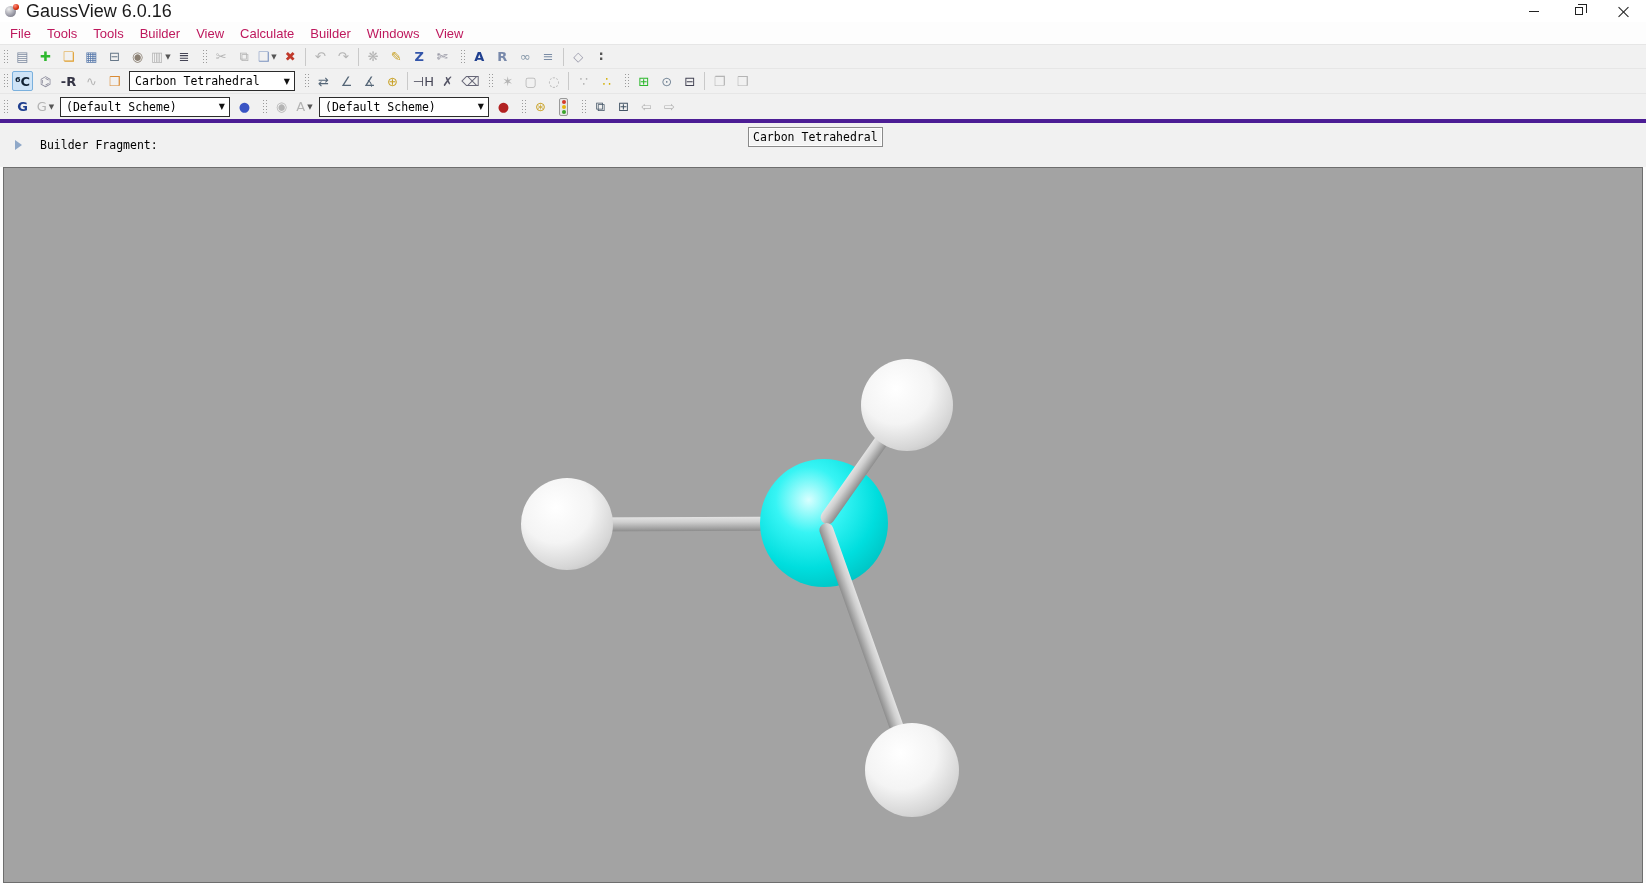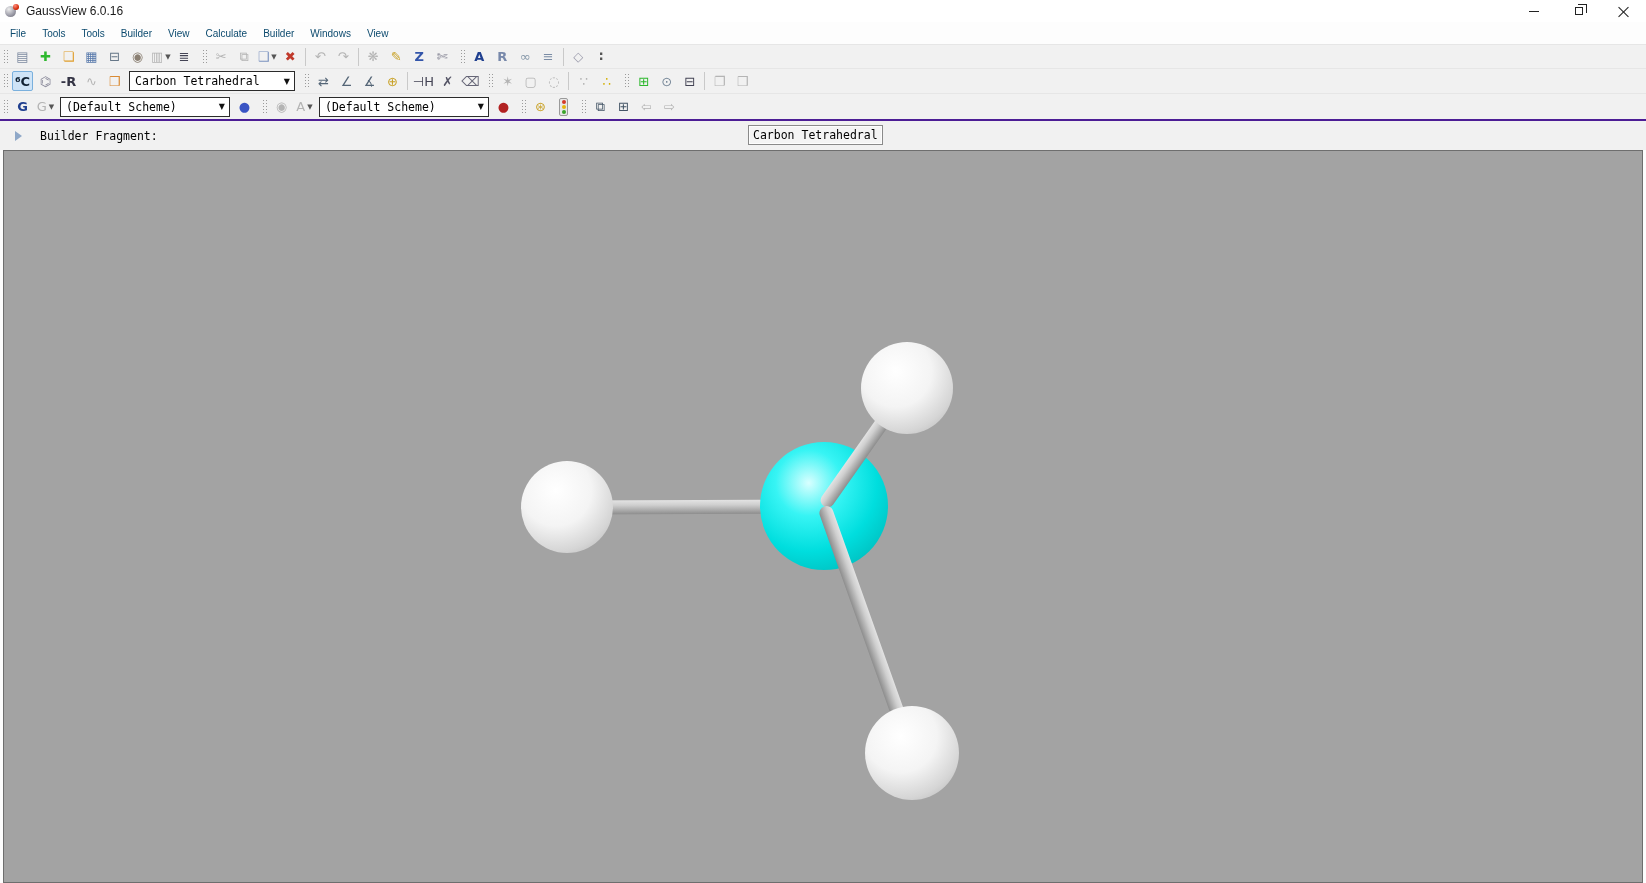--- a/index.html
+++ b/index.html
@@ -7,35 +7,35 @@
               font-family:"Liberation Sans", sans-serif; }
   .window { width:1646px; height:883px; display:flex; flex-direction:column; background:#fdfdfd; }
 
   
   .titlebar { height:22px; display:flex; align-items:center; background:#ffffff; position:relative; }
   .app-icon { width:16px; height:16px; margin-left:4px; position:relative; }
   .app-icon .big { position:absolute; left:1px; top:3px; width:11px; height:11px; border-radius:50%;
                    background:radial-gradient(circle at 35% 30%, #eee, #9a9aa6 60%, #66666e); }
   .app-icon .small { position:absolute; left:9px; top:1px; width:6px; height:6px; border-radius:50%;
                      background:radial-gradient(circle at 35% 30%, #ff8a7a, #cc2200 70%); }
-  .title-text { font-size:12px; color:#1a1a1a; margin-left:6px; }
+  .title-text { font-size:18px; color:#1a1a1a; margin-left:6px; }
   .win-controls { position:absolute; right:0; top:0; height:22px; display:flex; }
   .win-btn { width:45px; height:22px; display:flex; align-items:center; justify-content:center; }
   .glyph-min { width:10px; height:0; border-bottom:1px solid #222; display:block; }
   .glyph-restore { width:8px; height:8px; border:1px solid #222; position:relative; display:block; }
   .glyph-restore:before { content:""; position:absolute; left:2px; top:-4px; width:8px; height:8px;
                           border:1px solid #222; border-left:none; border-bottom:none; }
   .glyph-close { width:11px; height:11px; position:relative; display:block; }
   .glyph-close:before, .glyph-close:after { content:""; position:absolute; left:5px; top:-1px; width:1px; height:14px; background:#222; }
   .glyph-close:before { transform:rotate(45deg); }
   .glyph-close:after  { transform:rotate(-45deg); }
 
   
   .menubar { height:22px; display:flex; align-items:center; background:#fdfdfd; padding-left:2px; }
-  .menu-item { font-size:10px; color:#0c4a6e; padding:2px 8px; cursor:default; }
+  .menu-item { font-size:13px; color:#be185d; padding:2px 8px; cursor:default; }
 
   
   .toolbar { display:flex; align-items:center; background:#f1f1f1; border-top:1px solid #e6e6e6; }
   #toolbar-row1 { height:24px; }
   #toolbar-row2 { height:25px;align-items:flex-end; }
   #toolbar-row3 { height:26px; }
   .tb-group { display:flex; align-items:center; height:100%; padding:0 3px 0 0; }
   .tb-grip { width:5px; height:16px; margin:0 3px 0 3px;
              background-image:radial-gradient(#9a9a9a 34%, transparent 36%);
              background-size:3px 3px; }
@@ -50,21 +50,21 @@
                justify-content:space-between; margin:0 3px; padding:0 4px 0 5px; }
   .tb-select .val { font-family:"DejaVu Sans Mono", monospace; font-size:11.5px; color:#000; white-space:nowrap; }
   .tb-select .arr { font-size:8px; color:#111; margin-left:6px; font-family:"DejaVu Sans", sans-serif; }
   .tb-sep { width:1px; height:18px; background:#c9c9c9; margin:0 3px; }
   .traffic { width:9px; height:18px; border:1px solid #9a9a9a; border-radius:2px; background:#e8e8e8;
              display:flex; flex-direction:column; align-items:center; justify-content:space-evenly; }
   .traffic i { width:4px; height:4px; border-radius:50%; display:block; }
   .traffic .r { background:#d43a2a; } .traffic .y { background:#e5b50f; } .traffic .gr { background:#3aa52a; }
 
   
-  .builder-bar { height:31px; background:#f1f1f1; border-top:2px solid #4c1d95; position:relative;
+  .builder-bar { height:48px; background:#f1f1f1; border-top:4px solid #4c1d95; position:relative;
                  display:flex; align-items:center; }
   .expander { width:0; height:0; border-left:7px solid #8fa8c8; border-top:5px solid transparent;
               border-bottom:5px solid transparent; margin-left:15px; }
   .builder-label { font-family:"DejaVu Sans Mono", monospace; font-size:11.5px; color:#000; margin-left:18px; }
   .fragment-box { position:absolute; left:748px; top:4px; border:1px solid #8a8a8a; background:#f4f4f4;
                   padding:2px 4px; font-family:"DejaVu Sans Mono", monospace; font-size:11.5px; color:#000;
                   box-shadow:inset 0 0 0 1px #fdfdfd; }
 
   
   .viewport-wrap { flex:1; padding:0 3px; background:#fdfdfd; }

